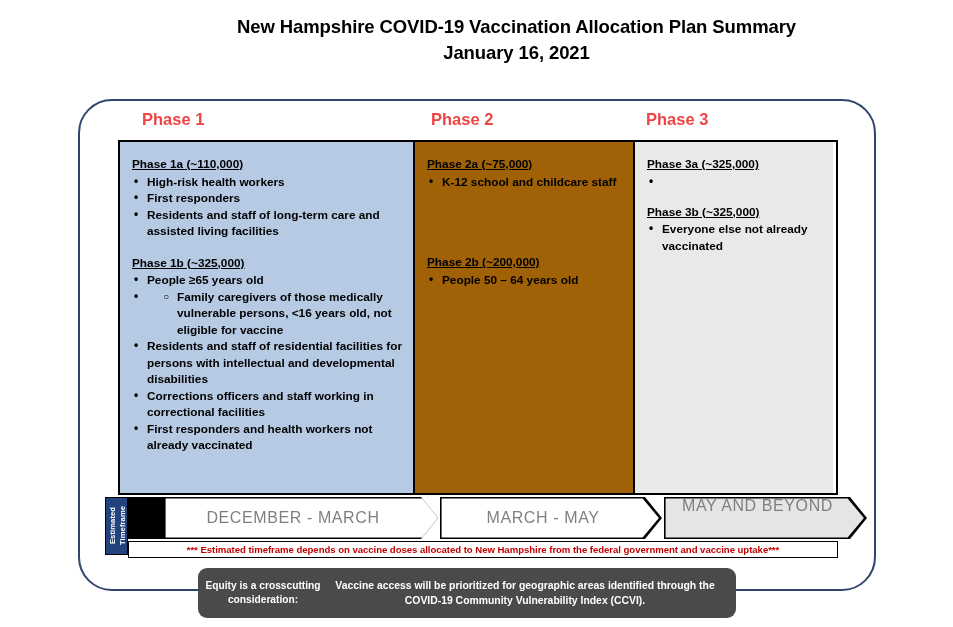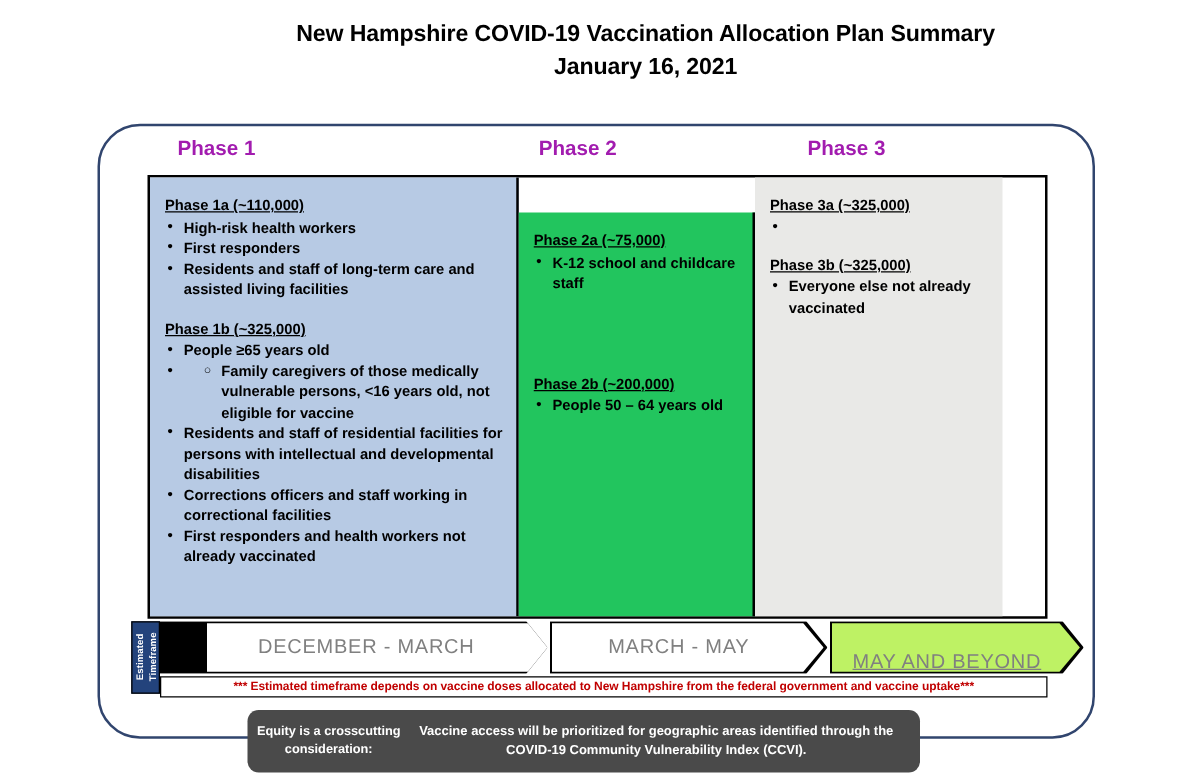--- a/index.html
+++ b/index.html
@@ -28,21 +28,21 @@
     border-radius:34px;
     box-sizing:border-box;
     background:transparent;
   }
 
   
   .phase-headers{
     position:absolute;left:118px;top:110px;width:720px;height:28px;
   }
   .ph-label{
-    position:absolute;top:0;font-size:16.5px;font-weight:bold;color:#a21caf;
+    position:absolute;top:0;font-size:16.5px;font-weight:bold;color:#ef4444;
   }
   .ph1{left:24px;}
   .ph2{left:313px;}
   .ph3{left:528px;}
 
   
   .phase-grid{
     position:absolute;left:118px;top:140px;width:720px;height:355px;
     border:2.5px solid #000;
     box-sizing:border-box;
@@ -51,21 +51,21 @@
   .phase-col{
     box-sizing:border-box;
     position:relative;
     padding:14px 10px 8px 12px;
     font-size:11.8px;
     line-height:16.5px;
     font-weight:bold;
     overflow:hidden;
   }
   .col1{width:295px;background:#b7cae4;border-right:2.5px solid #000;}
-  .col2{width:189px;background:#22c55e;border-right:2.5px solid #000;margin-top:28px;}
+  .col2{width:220px;background:#a16207;border-right:2.5px solid #000;}
   .col3{width:198px;background:#e9e9e7;}
 
   .sub-head{
     text-decoration:underline;
     font-weight:bold;
     margin:0 0 1px 0;
     font-size:11.8px;
   }
   .gap{height:15px;}
   ul.bl{margin:0;padding:0;list-style:none;}
@@ -122,21 +122,21 @@
       clip-path:polygon(0 0, 205px 0, 222px 50%, 205px 100%, 0 100%);
       background:#000;}
   .a2 .inner{position:absolute;inset:0;
       clip-path:polygon(1.6px 1.6px, 202.6px 1.6px, 218.9px 50%, 202.6px calc(100% - 1.6px), 1.6px calc(100% - 1.6px));
       background:#fff;display:flex;align-items:center;justify-content:center;}
   .a3{left:559px;width:203px;
       clip-path:polygon(0 0, 186px 0, 203px 50%, 186px 100%, 0 100%);
       background:#000;}
   .a3 .inner{position:absolute;inset:0;
       clip-path:polygon(1.6px 1.6px, 183.6px 1.6px, 199.9px 50%, 183.6px calc(100% - 1.6px), 1.6px calc(100% - 1.6px));
-      background:#bef264;display:flex;align-items:flex-end;justify-content:center;text-decoration:underline;}
+      background:#e5e5e5;display:flex;align-items:flex-start;justify-content:center;}
   .arrow .inner span{color:#808080;font-size:16px;letter-spacing:0.6px;padding-right:16px;}
 
   
   .disclaimer{
     position:absolute;left:128px;top:541px;width:710px;height:17px;
     border:1px solid #000;
     box-sizing:border-box;
     background:#fff;
     color:#c00000;
     font-size:9.6px;font-weight:bold;

